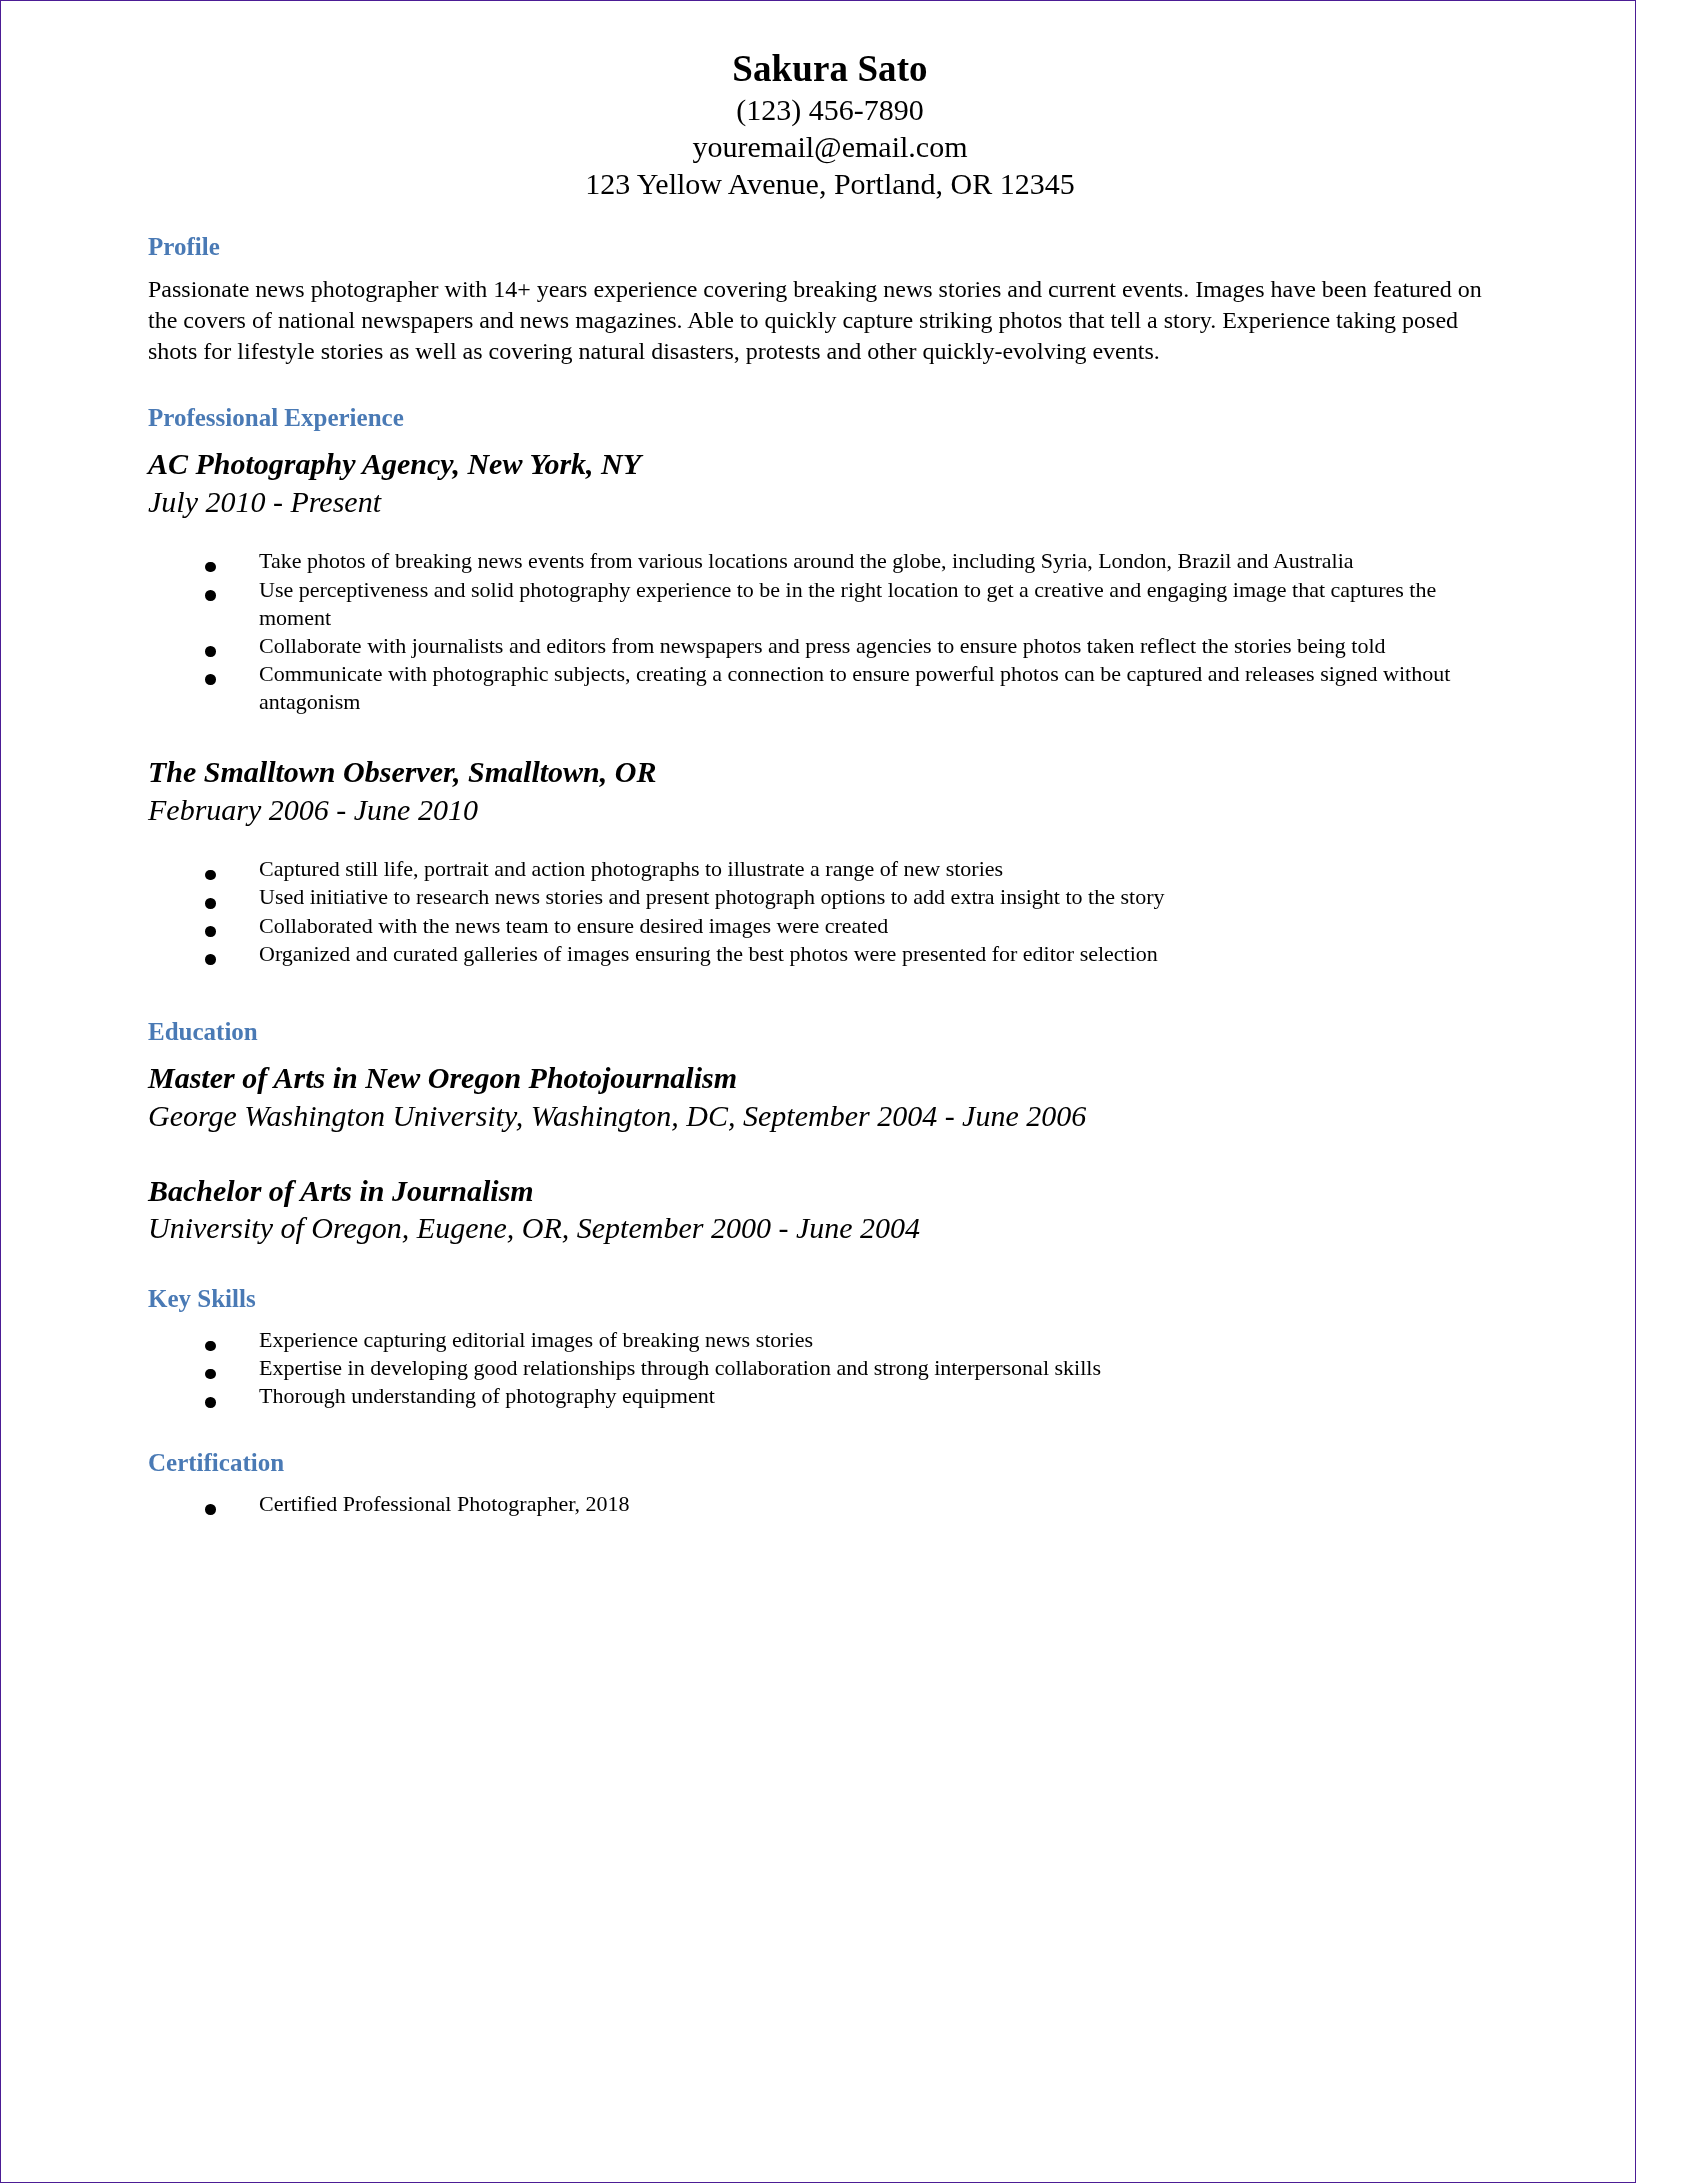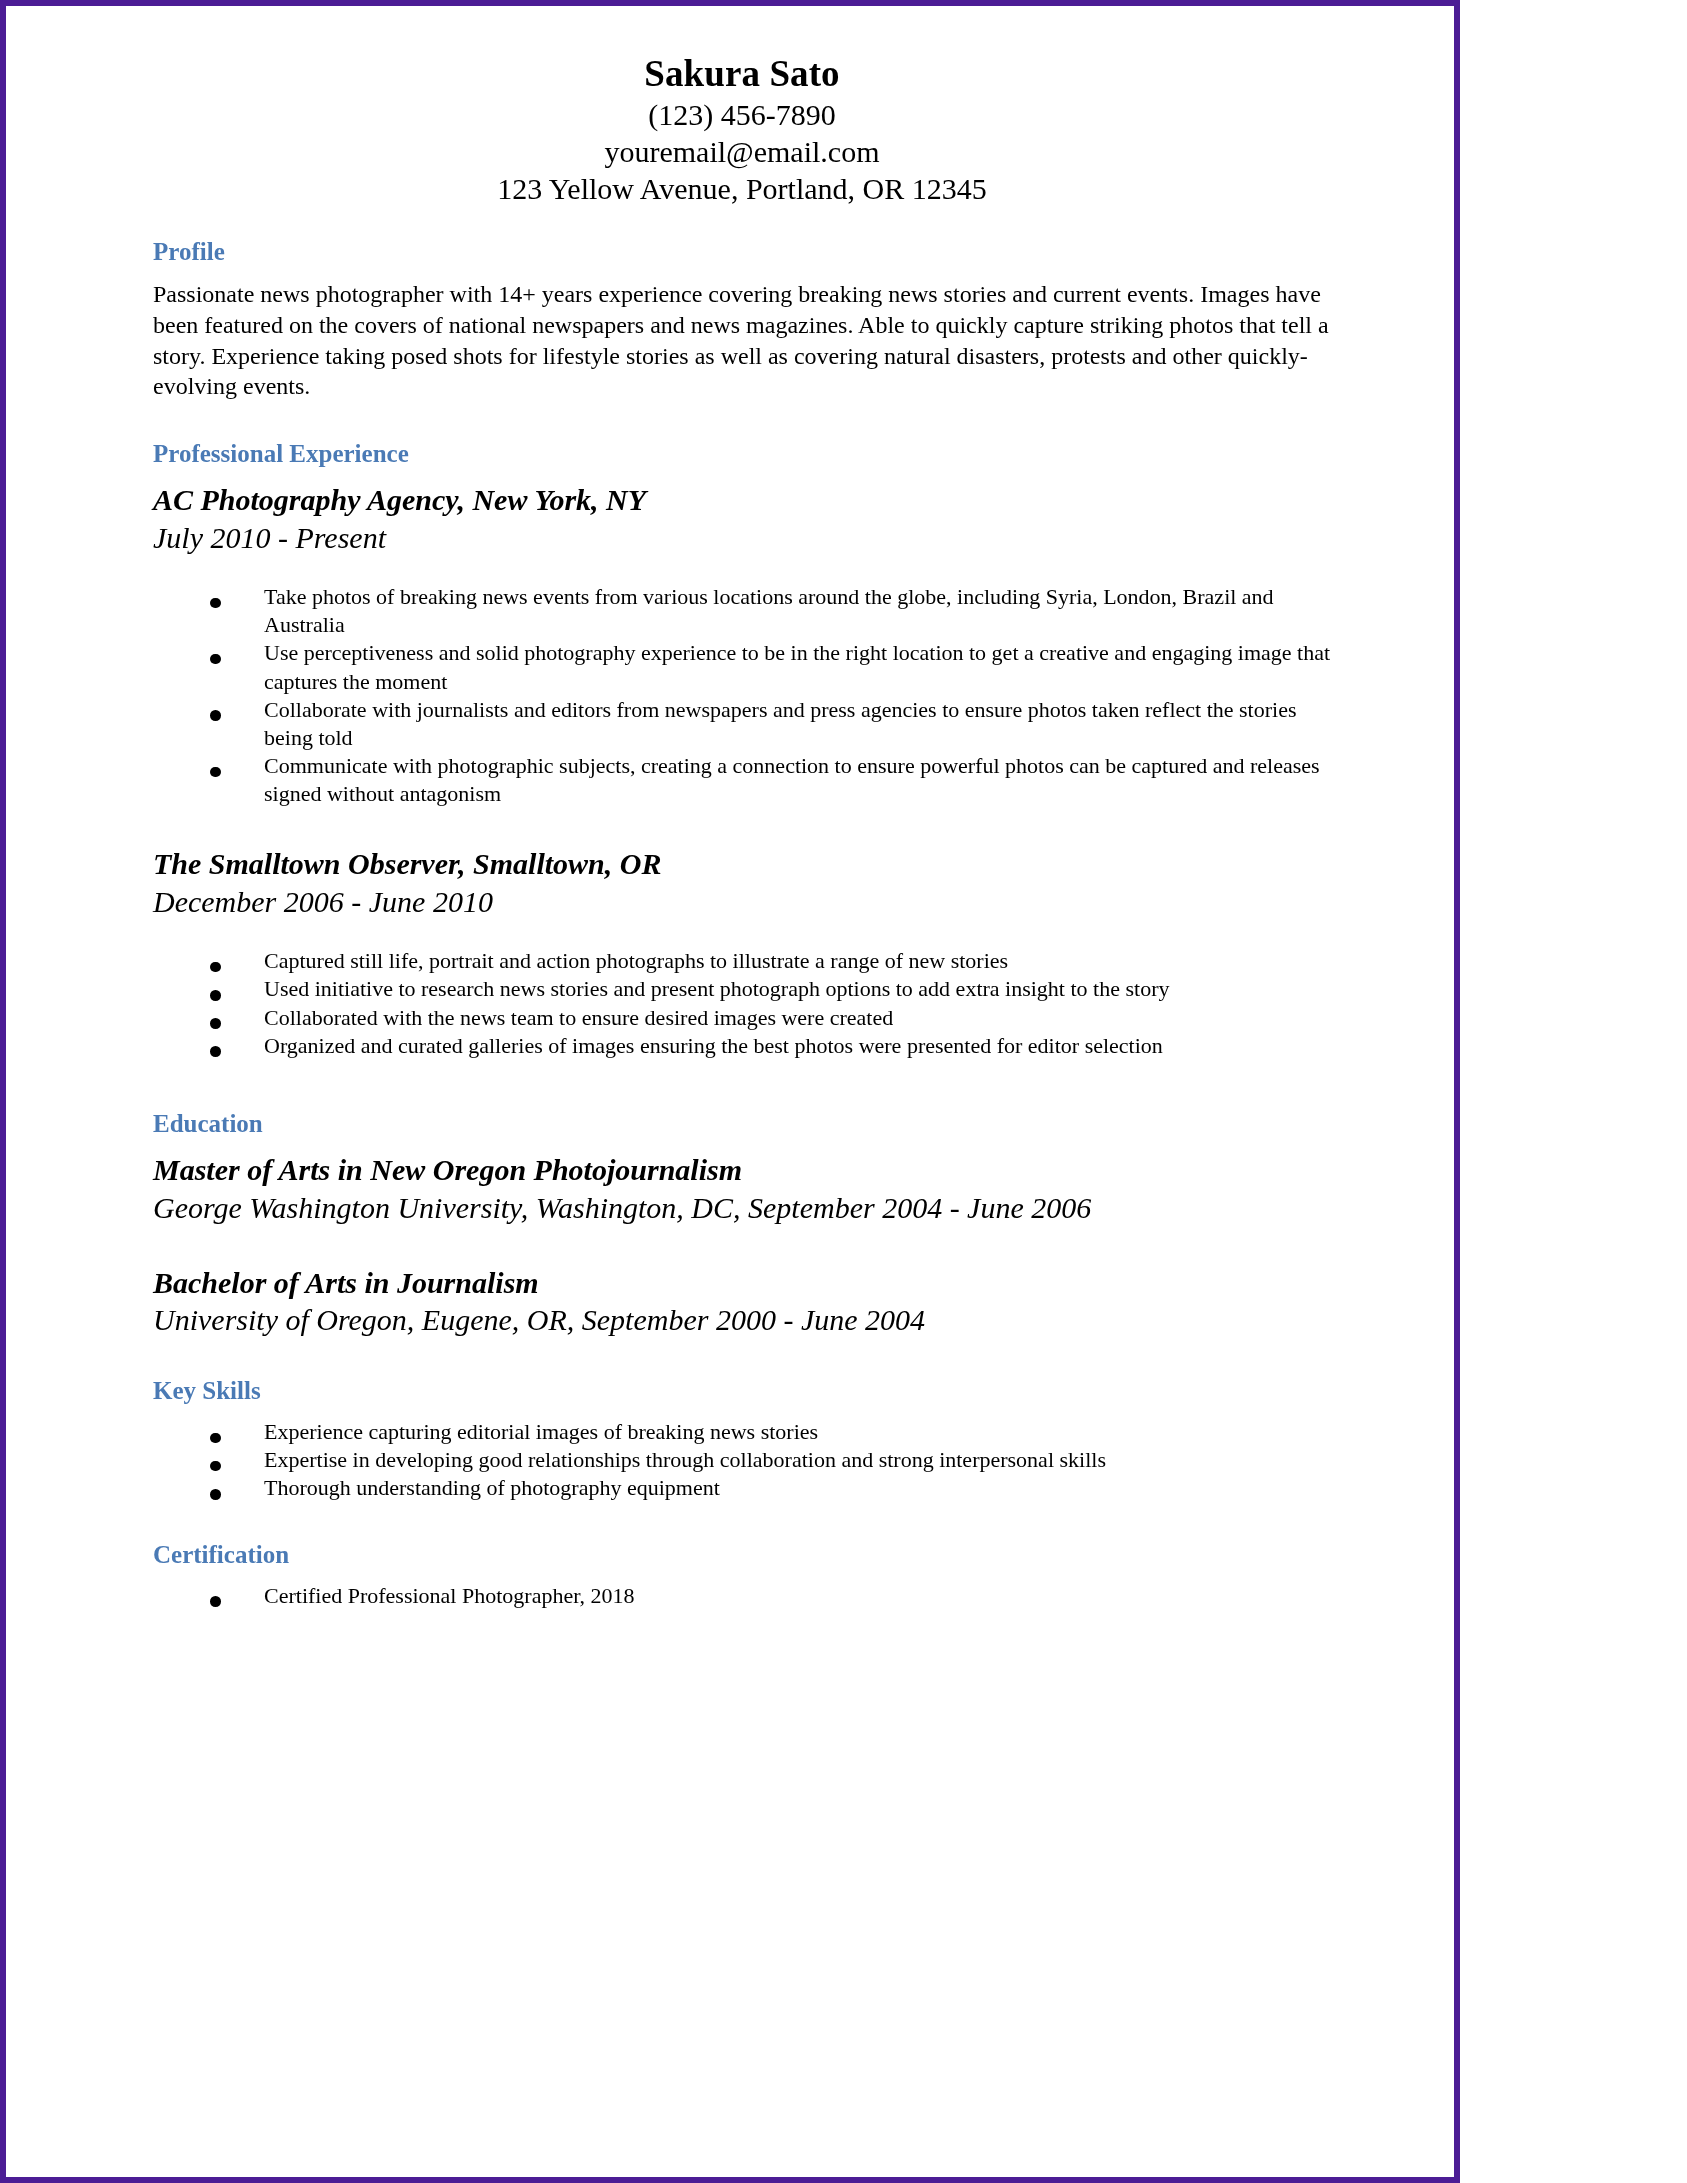--- a/index.html
+++ b/index.html
@@ -6,25 +6,25 @@
     margin: 0;
     padding: 0;
     background: #ffffff;
   }
   body {
     font-family: "Liberation Serif", "DejaVu Serif", serif;
   }
 
   .page {
     position: relative;
-    width: 1460px;
+    width: 1636px;
     height: 2183px;
     box-sizing: border-box;
     background: #ffffff;
-    border: 6px solid #4c1d95;
+    border: 1px solid #4c1d95;
     overflow: hidden;
   }
 
   .sheet {
     position: absolute;
     left: 0;
     top: 0;
     right: 0;
     bottom: 0;
     padding: 46px 123px 0 147px;
@@ -148,21 +148,21 @@
           <li>Use perceptiveness and solid photography experience to be in the right location to get a creative and engaging image that captures the moment</li>
           <li>Collaborate with journalists and editors from newspapers and press agencies to ensure photos taken reflect the stories being told</li>
           <li>Communicate with photographic subjects, creating a connection to ensure powerful photos can be captured and releases signed without antagonism</li>
         </ul>
       </div>
 
       <div class="gap-lg"></div>
 
       <div class="entry">
         <div class="entry-title">The Smalltown Observer, Smalltown, OR</div>
-        <div class="entry-sub">December 2006 - June 2010</div>
+        <div class="entry-sub">February 2006 - June 2010</div>
         <div class="gap-md"></div>
         <ul class="bullets">
           <li>Captured still life, portrait and action photographs to illustrate a range of new stories</li>
           <li>Used initiative to research news stories and present photograph options to add extra insight to the story</li>
           <li>Collaborated with the news team to ensure desired images were created</li>
           <li>Organized and curated galleries of images ensuring the best photos were presented for editor selection</li>
         </ul>
       </div>
     </div>
 

